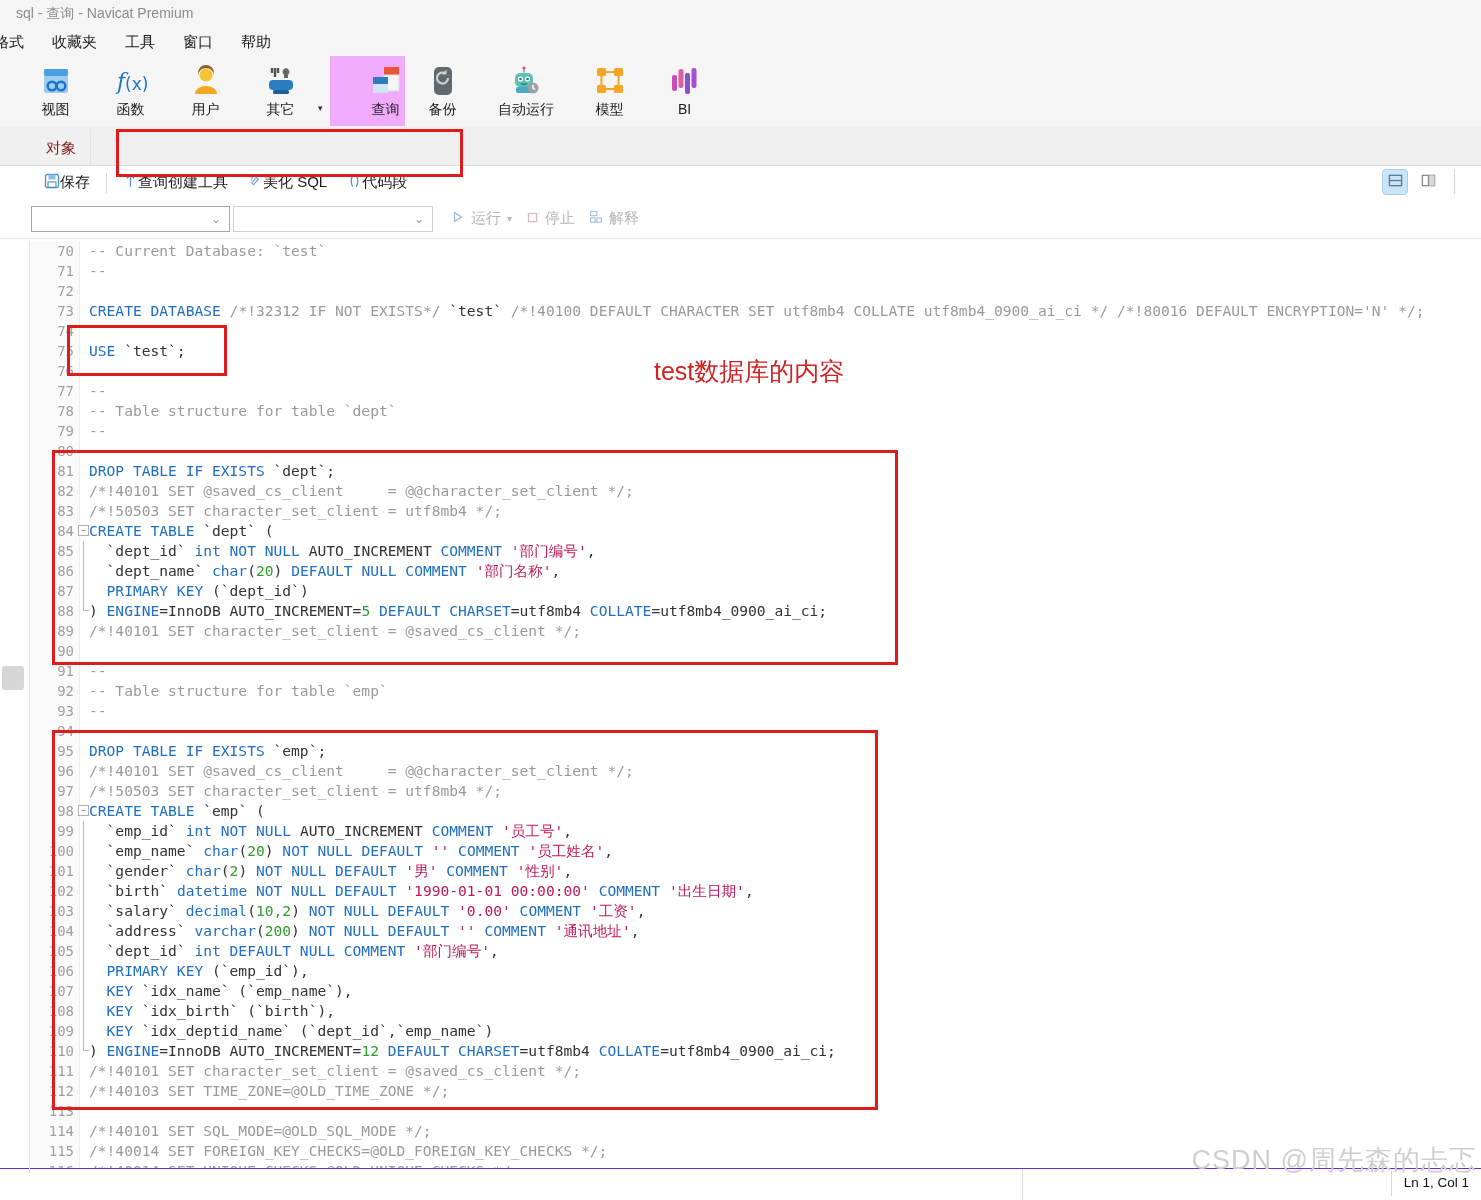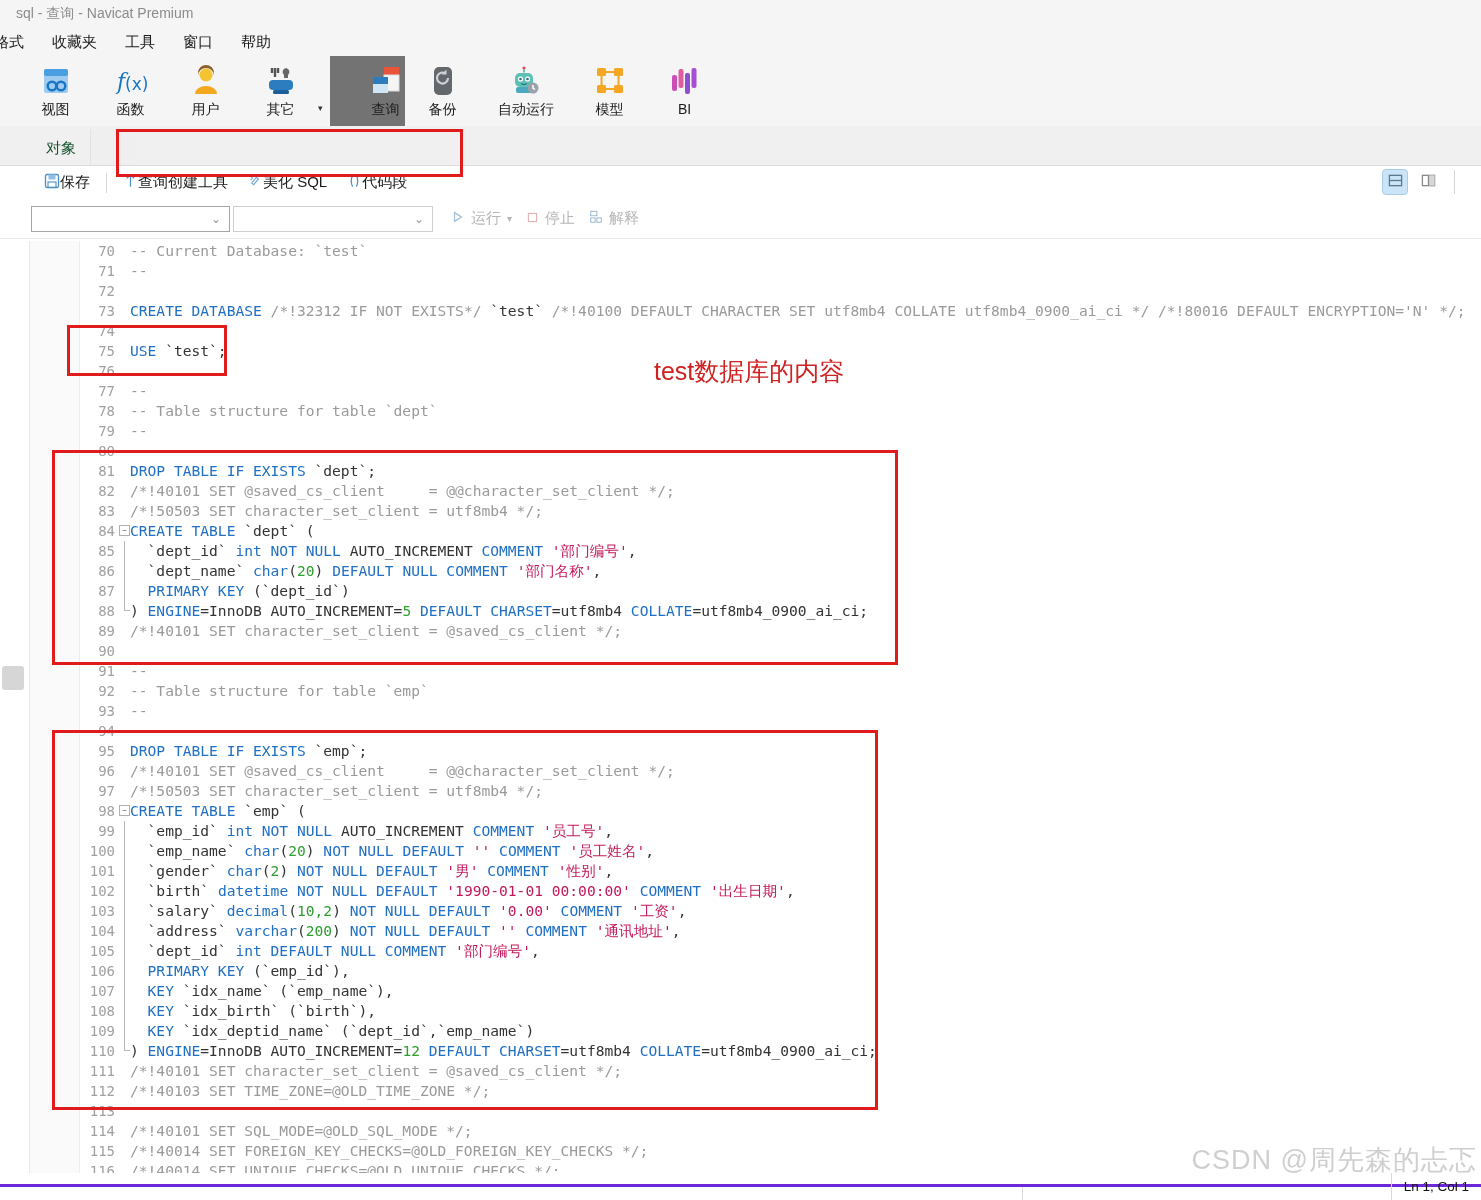--- a/index.html
+++ b/index.html
@@ -40,42 +40,42 @@
     padding-left:18px; position:relative;
   }
   .rb{
     width:75px; height:70px;
     display:flex; flex-direction:column;
     align-items:center; justify-content:flex-start;
     padding-top:6px;
     font-size:14px; color:#1b1b1b;
     position:relative;
   }
-  .rb.sel{ background:#737373;padding-left:36px; }
+  .rb.sel{ background:#f0abfc;padding-left:36px; }
   .rb .glyph{ height:38px; display:flex; align-items:center; justify-content:center; }
   .rb .lbl{ margin-top:1px; white-space:nowrap; }
   .rb-caret{
     width:12px; align-self:center; margin-top:34px;
     font-size:9px; color:#333; line-height:1;
   }
 
   
   #tabstrip{
     height:40px; background:#f0f0f0;
     display:flex; align-items:flex-end;
     border-bottom:1px solid #dcdcdc;
     position:relative;
   }
   #tabstrip .pad{ width:32px; }
   .tabitem{
     height:34px; display:flex; align-items:center;
     padding:0 14px; font-size:15px; color:#4a4a4a;
     white-space:nowrap;
   }
-  .tabitem.obj{ color:#14532d;font-family:Liberation Serif, serif; }
+  .tabitem.obj{ color:#7f1d1d;font-family:Liberation Serif, serif; }
   .tabitem.active{
     background:#ffffff; color:#222; height:36px;
     border-top:1px solid #e2e2e2; border-left:1px solid #e2e2e2; border-right:1px solid #e2e2e2;
   }
   .tabitem .ficon{ margin-right:7px; display:inline-flex; }
   .tab-empty{
     height:36px; width:45px; background:#efefef;
     border-left:1px solid #e2e2e2;
   }
 
@@ -136,21 +136,20 @@
   }
   #gutter-bg{
     position:absolute; left:30px; top:0; bottom:0; width:50px;
     background:#fafafa; border-right:1px solid #ededed;
   }
   #code{
     position:absolute; left:0; top:0; right:0; bottom:0;
     font-family:"DejaVu Sans Mono", monospace;
     font-size:14.6px; line-height:20px;
     white-space:pre;
-    padding-left:41px;
   }
   .ln{ position:relative; height:20px; }
   .lnum{
     position:absolute; left:30px; width:44px;
     text-align:right; color:#a0a0a0; font-size:14px;
   }
   .fold{
     position:absolute; left:78px; width:11px; height:11px; top:4px;
     border:1px solid #b0b0b0; background:#fff;
     font-size:9px; line-height:9px; text-align:center; color:#555;
@@ -190,23 +189,23 @@
     width:22px; height:24px; background:#d6d6d6; border-radius:3px;
     z-index:30;
   }
   #editorleftline{
     position:absolute; left:29px; top:241px; bottom:27px; width:1px;
     background:#e8e8e8; z-index:5;
   }
 
   
   #statusbar{
-    position:absolute; left:0; right:0; bottom:0; height:16px;
-    background:#ffffff; border-top:3px solid #6d28d9;
-    display:flex; align-items:flex-end; justify-content:flex-end;
+    position:absolute; left:0; right:0; bottom:0; height:32px;
+    background:#ffffff; border-top:1px solid #6d28d9;
+    display:flex; align-items:flex-start; justify-content:flex-end;
     font-size:13.5px; color:#111;
   }
   #statusbar .cell{
     border-left:1px solid #d9d9d9; height:27px;
     display:flex; align-items:center; padding:0 12px;
   }
   #statusbar .spacer{ flex:1; }
   #stat-left-cell{
     position:absolute; left:1022px; top:0; bottom:0; width:1px; background:#d9d9d9;
   }

